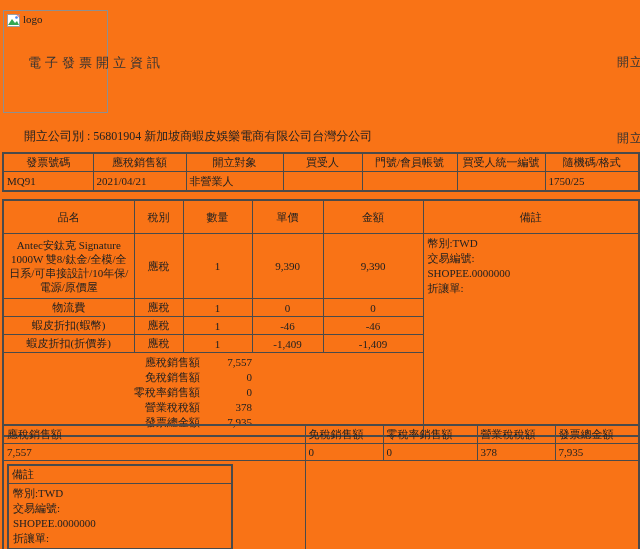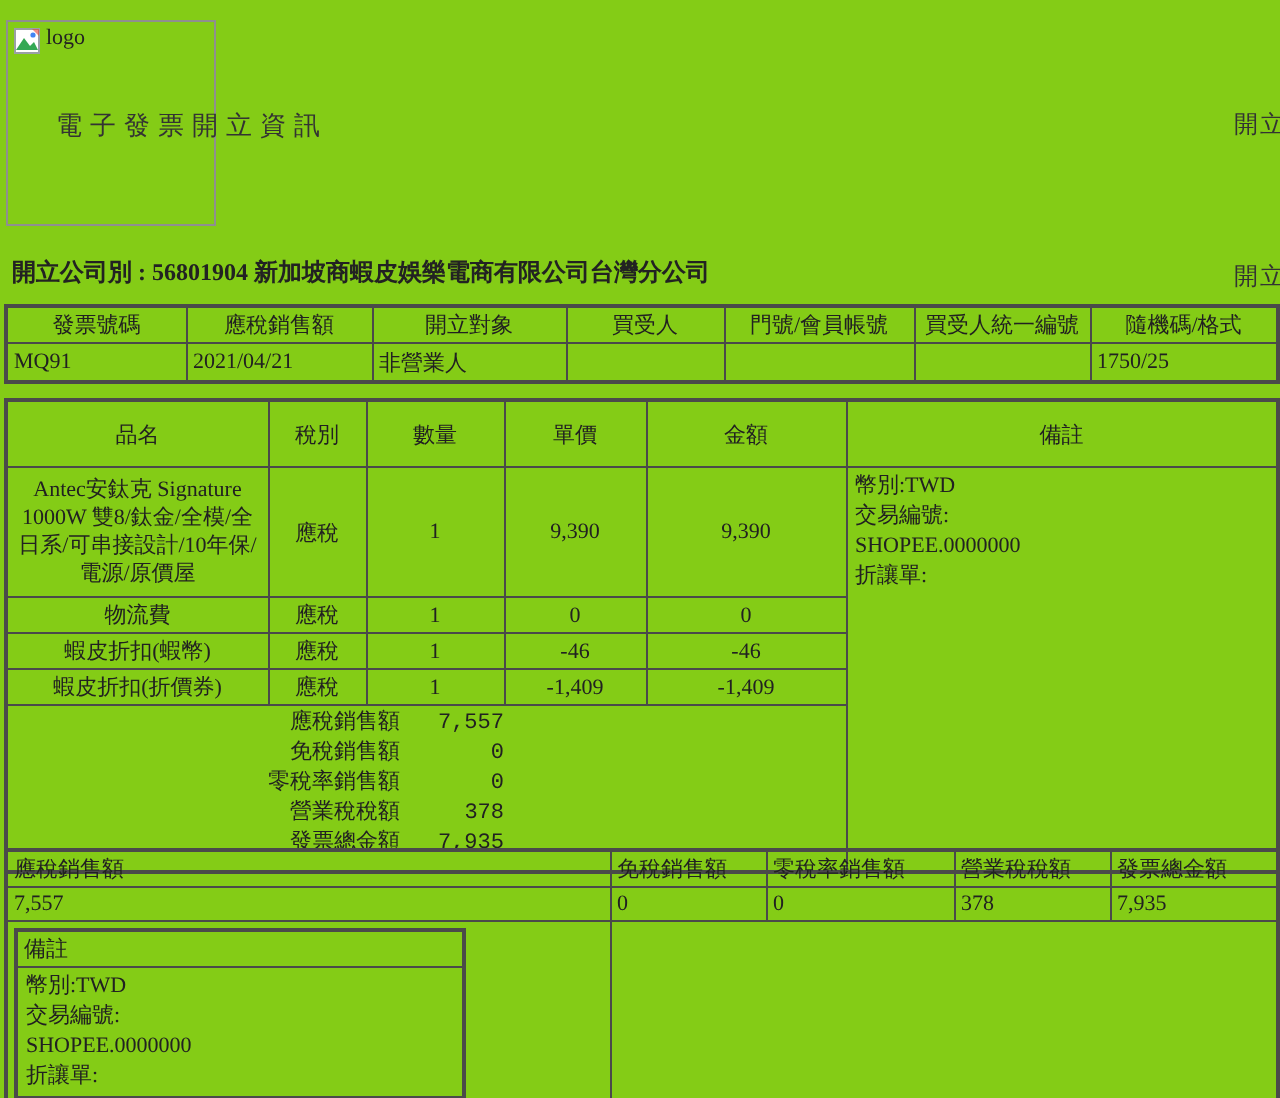--- a/index.html
+++ b/index.html
@@ -1,19 +1,19 @@
 <!DOCTYPE html>
 <html><head>
 <meta charset="utf-8">
 <style>
   html,body{margin:0;padding:0;background:#fff;}
   .page{
     position:relative;
     width:640px;height:549px;
-    background:#84cc16;
+    background:#f97316;
     font-family:"Liberation Serif","DejaVu Serif",serif;
     font-size:11px;color:#212121;
     overflow:hidden;
   }
   
   .logo-box{
     position:absolute;left:3px;top:10px;width:105px;height:103px;
     border:1px solid #8f8f8f;box-sizing:border-box;
     padding:2px 3px;
   }
@@ -25,23 +25,22 @@
     font-size:13px;letter-spacing:4px;color:#333;
     white-space:nowrap;
   }
   .cutoff-label{
     position:absolute;right:-3px;font-size:12px;color:#333;
     letter-spacing:1px;white-space:nowrap;
   }
   .cutoff-top{top:54px;}
   .cutoff-mid{top:130px;}
   .company-line{
-    position:absolute;left:6px;top:128px;font-size:12px;color:#222;
+    position:absolute;left:24px;top:128px;font-size:12px;color:#222;
     white-space:nowrap;
-    font-weight:bold;
   }
   
   table{
     border-collapse:collapse;table-layout:fixed;
     position:absolute;left:2px;width:636px;
     font-size:11px;color:#212121;
   }
   table,td,th{border:1px solid #4a4a4a;}
   table{border-width:2px;}
   th{font-weight:normal;text-align:center;padding:1px 2px;}
@@ -49,21 +48,21 @@
   .t-invoice{top:152px;}
   .t-invoice th{height:15px;}
   .t-invoice td{height:16px;text-align:left;}
   .t-items{top:199px;border-radius:16px;}
   .t-items th{height:30px;}
   .t-items td.c{text-align:center;margin-left:44px;}
   .row-product td{height:60px;}
   .row-thin td{height:14px;font-family:Liberation Serif, serif;}
   td.name-cell{word-break:break-word;line-height:14px;padding:2px 3px;}
   td.remark-cell{vertical-align:top;text-align:left;line-height:15px;padding:2px 4px;}
-  td.summary-cell{vertical-align:top;height:78px;padding:2px 13px;font-family:Liberation Mono, monospace;}
+  td.summary-cell{vertical-align:top;height:78px;padding:2px 13px;}
   .sumrow{line-height:15px;white-space:nowrap;}
   .sum-label{display:inline-block;width:183px;text-align:right;}
   .sum-value{display:inline-block;width:52px;text-align:right;}
   .t-totals{top:424px;}
   .t-totals th{text-align:left;height:14px;padding:1px 3px;}
   .t-totals td{height:14px;}
   td.bottom-remark-cell{vertical-align:top;height:84px;padding:2px;}
   td.bottom-empty-cell{height:84px;}
   .t-remark{
     position:static;width:226px;margin:1px 0 0 1px;

